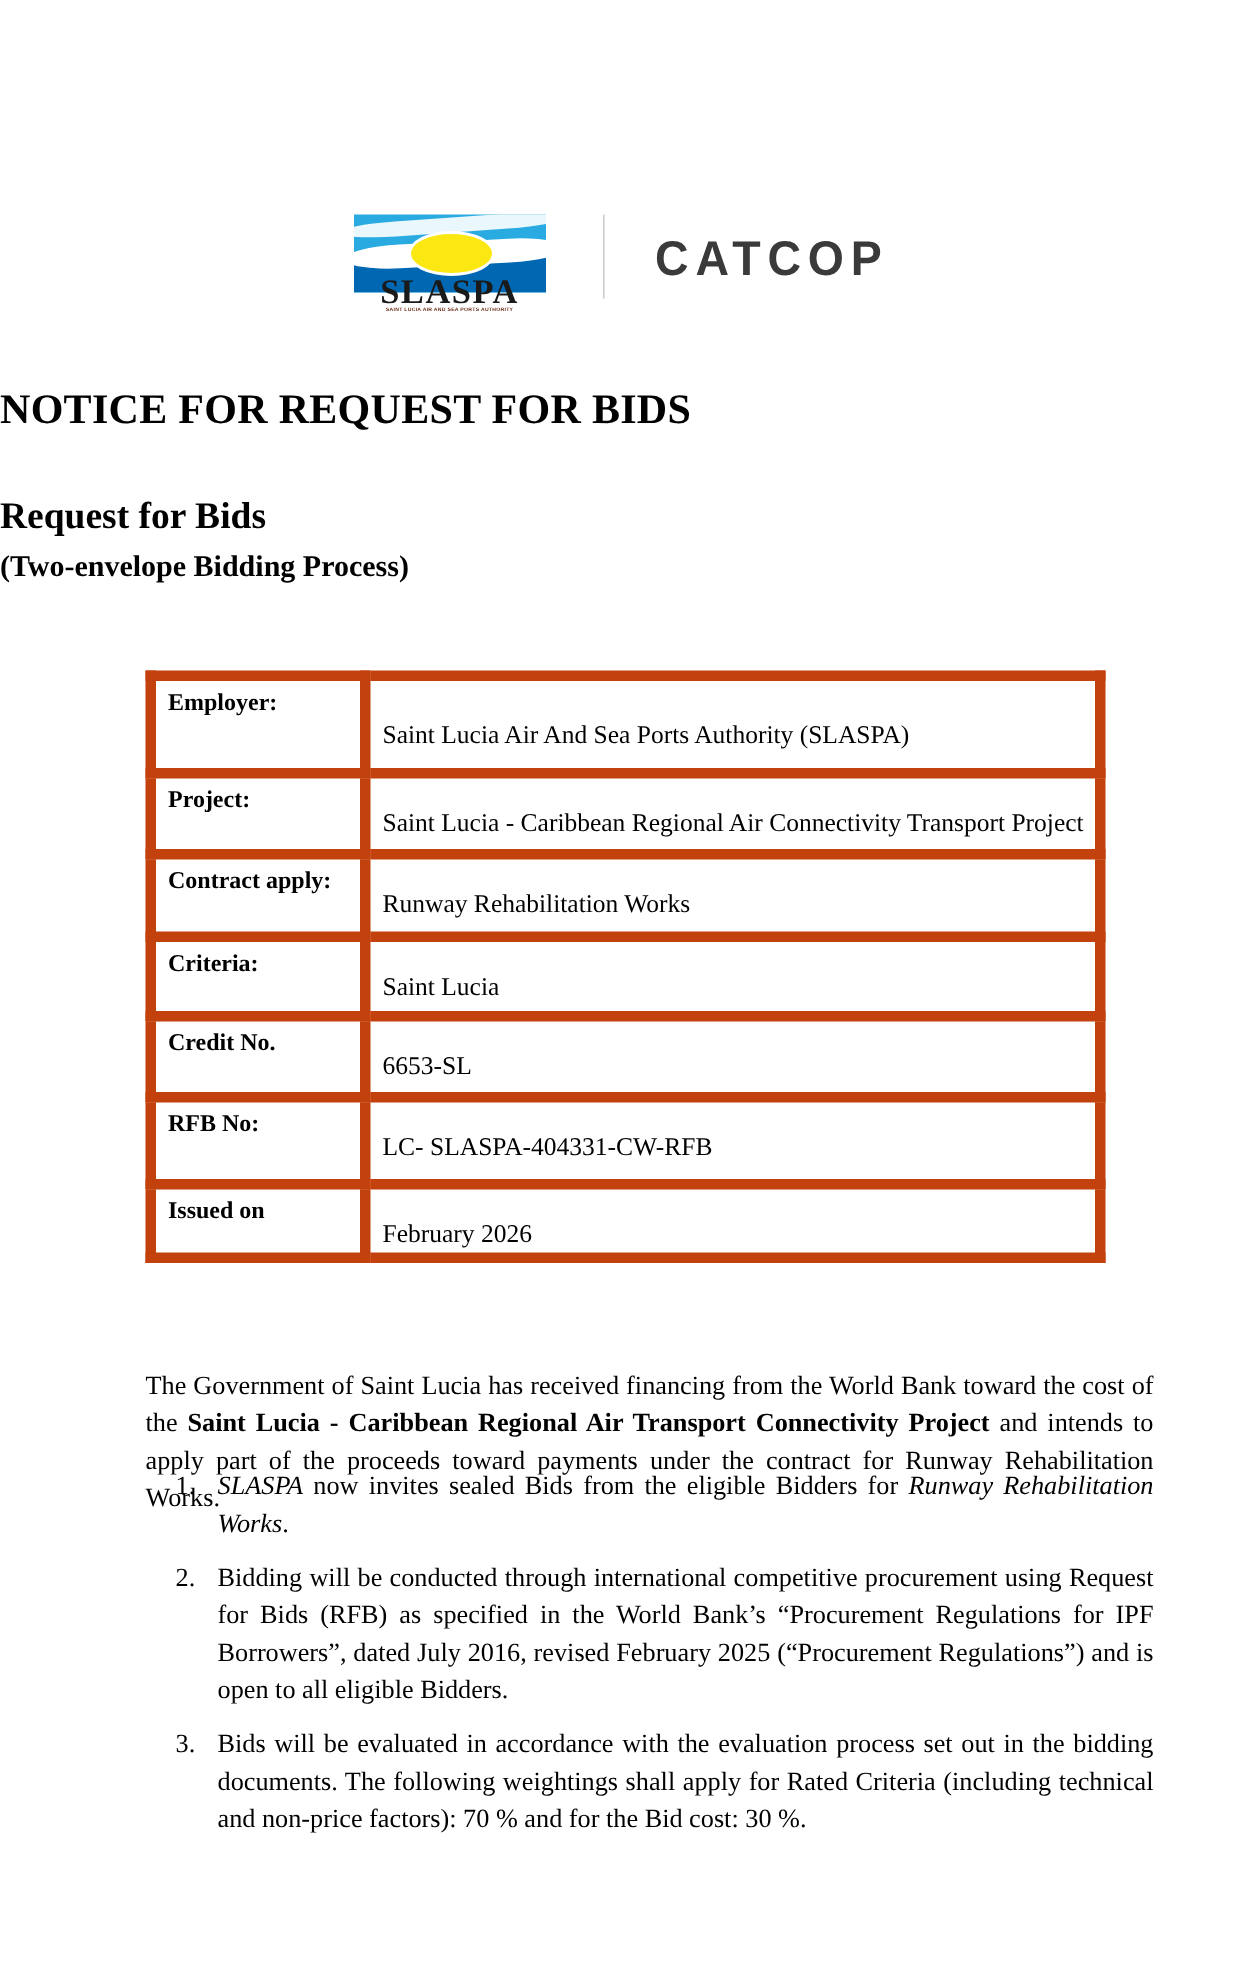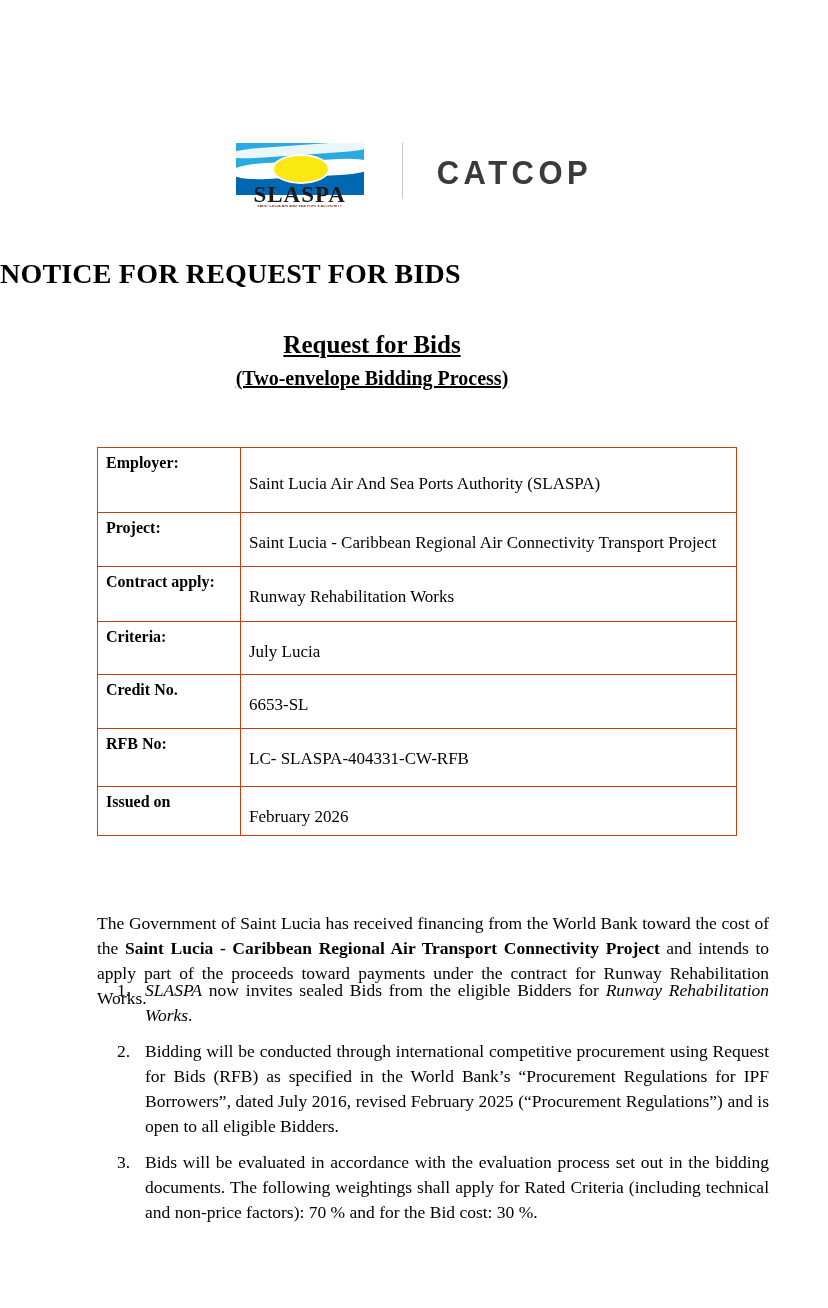--- a/index.html
+++ b/index.html
@@ -134,22 +134,20 @@
     text-align: left;
     font-size: 28px;
     font-weight: bold;
     letter-spacing: .2px;
   }
   .sub-titles {
     position: absolute;
     left: 0;
     top: 328px;
     width: 744px;
-    text-align: center;
-    text-decoration: underline;
   }
   .sub-line1 {
     font-size: 25px;
     font-weight: bold;
     line-height: 34px;
   }
   .sub-line2 {
     font-size: 25px;
     font-weight: bold;
     line-height: 34px;
@@ -163,21 +161,21 @@
   
   .info-table {
     position: absolute;
     left: 97px;
     top: 447px;
     width: 640px;
     border-collapse: collapse;
     table-layout: fixed;
   }
   .info-table td {
-    border: 1px solid #c2410c;
+    border: 7px solid #c2410c;
     padding: 0;
     vertical-align: top;
   }
   .col-label { width: 143px; }
   .cell-label {
     font-weight: bold;
     font-size: 16px;
     padding: 6px 0 0 8px;
     line-height: 18px;
   }
@@ -287,21 +285,21 @@
       </td>
       <td>
         <div class="cell-value tight">Runway Rehabilitation Works</div>
       </td>
     </tr>
     <tr class="r-h4">
       <td>
         <div class="cell-label">Criteria:</div>
       </td>
       <td>
-        <div class="cell-value tight">July Lucia</div>
+        <div class="cell-value tight">Saint Lucia</div>
       </td>
     </tr>
     <tr class="r-h5">
       <td>
         <div class="cell-label">Credit No.</div>
       </td>
       <td>
         <div class="cell-value tight">6653-SL</div>
       </td>
     </tr>

